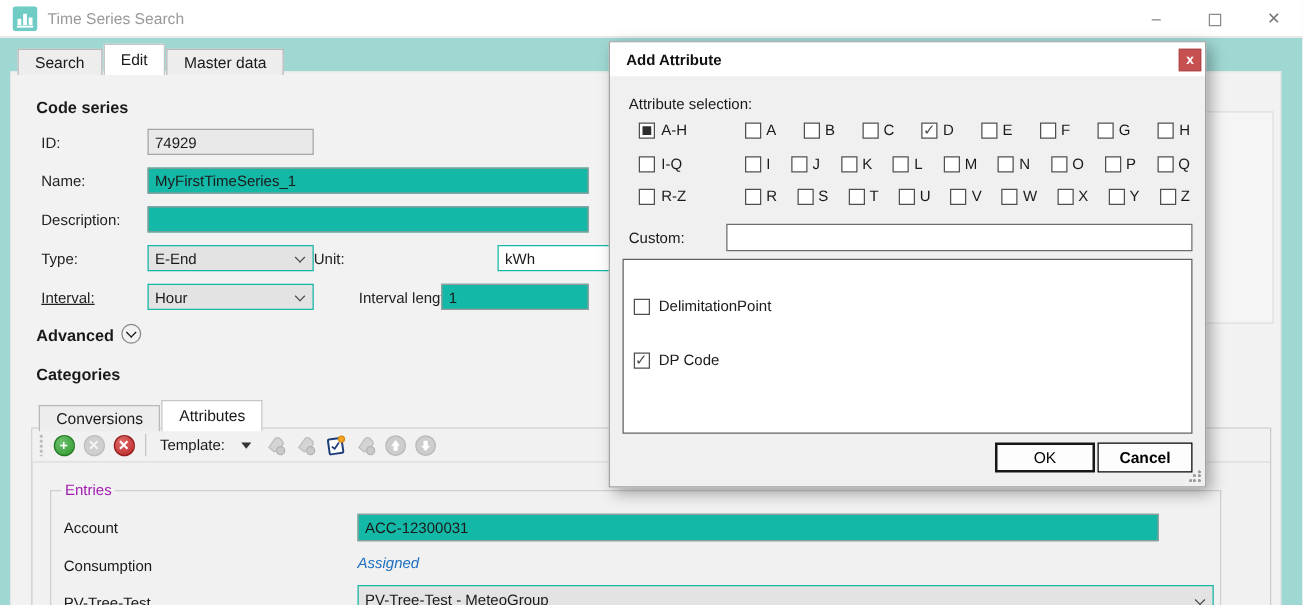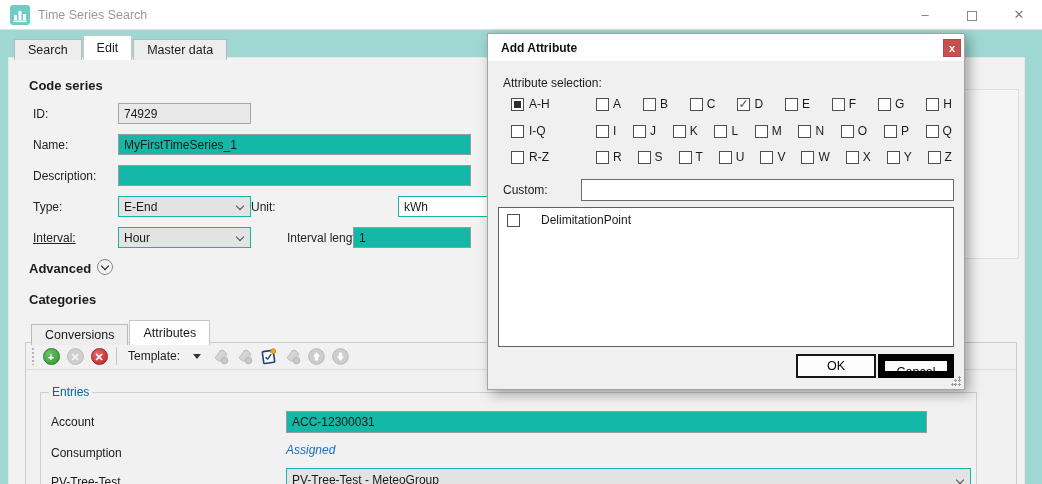--- a/index.html
+++ b/index.html
@@ -44,21 +44,21 @@
   .tb-sep { width:1px; height:18px; background:#c4c4c4; margin:0 3px; }
   .tb-label { font-size:12px; margin:0 4px; }
   .dd-btn { width:18px; height:18px; display:flex; align-items:center; justify-content:center; }
   .tri-down { width:0; height:0; border-left:4px solid transparent; border-right:4px solid transparent; border-top:5px solid #333; }
   .circ { width:17px; height:17px; border-radius:50%; color:#fff; font-weight:bold; font-size:11px; text-align:center; line-height:16px; }
   .circ.green { background:radial-gradient(circle at 35% 30%, #6cc06c, #2f9a2f); border:1px solid #237a23; }
   .circ.gray  { background:#cfcfcf; border:1px solid #bdbdbd; color:#f4f4f4; }
   .circ.red   { background:radial-gradient(circle at 35% 30%, #e06a6a, #bb2525); border:1px solid #941d1d; }
 
   fieldset.entries { position:absolute; left:14px; top:42px; width:937px; height:150px; border:1px solid #cfcfcf; padding:0; }
-  fieldset.entries legend { font-size:12px; margin-left:8px; padding:0 3px; color:#0369a1; }
+  fieldset.entries legend { font-size:12px; margin-left:8px; padding:0 3px; color:#a21caf; }
   .e-label { position:absolute; left:10px; font-size:12px; }
   .assigned { position:absolute; left:245px; top:44px; color:#1b6ec2; font-style:italic; font-size:12px; cursor:pointer; }
 
   .bg-box { position:absolute; left:600px; top:31px; width:410px; height:170px; border:1px solid #dddddd; background:#f5f5f5; }
 
   
   .dialog { position:absolute; left:487px; top:33px; width:478px; height:357px; background:#f0f0f0; border:1px solid #a3a3a3; box-shadow:4px 4px 12px rgba(0,0,0,0.35); z-index:50; }
   .dlg-titlebar { position:absolute; left:0; top:0; width:100%; height:27px; background:#fff; }
   .dlg-title { position:absolute; left:13px; top:7px; font-size:12px; font-weight:600; color:#111; }
   .dlg-close { position:absolute; right:3px; top:5px; width:18px; height:18px; background:#c75050; color:#fff; font-size:11px; font-weight:bold; text-align:center; line-height:17px; border:1px solid #b34646; }
@@ -67,25 +67,25 @@
   .group-item { position:absolute; left:0; top:0; display:flex; align-items:center; gap:5px; }
   .letters { position:absolute; left:85px; right:0; display:flex; justify-content:space-between; }
   .letter-item { display:flex; align-items:center; gap:4px; }
   .cb { width:13px; height:13px; background:#fff; border:1px solid #4f4f4f; position:relative; display:inline-block; flex:none; }
   .cb.checked::after { content:"\2713"; position:absolute; left:0px; top:-2px; font-size:12px; color:#4a4a4a; }
   .cb.mixed::after { content:""; position:absolute; left:2px; top:2px; right:2px; bottom:2px; background:#2e2e2e; }
   .cb-label { font-size:12px; }
   .dlg-custom-label { position:absolute; left:15px; top:149px; font-size:12px; }
   .dlg-custom-input { position:absolute; left:93px; top:145px; width:373px; height:22px; border:1px solid #6b6b6b; background:#fff; font-family:"Liberation Sans",sans-serif; font-size:12px; padding:0 5px; }
   .dlg-list { position:absolute; left:10px; top:173px; width:456px; height:140px; background:#fff; border:1px solid #5f5f5f; padding:3px 0 0 8px; overflow:hidden; }
-  .list-row { display:flex; align-items:center; gap:21px; height:18px; }
+  .list-row { display:flex; align-items:center; gap:7px; height:18px;margin-top:25px; }
   .list-label { font-size:12px; }
   .dlg-btn { position:absolute; top:320px; height:24px; background:#fdfdfd; text-align:center; font-size:12.5px; font-family:"Liberation Sans",sans-serif; }
   .dlg-btn.ok { left:308px; width:80px; border:2.5px solid #161616; line-height:19px; }
-  .dlg-btn.cancel { left:390px; width:76px; border:7px solid #000000; line-height:22px; }
+  .dlg-btn.cancel { left:390px; width:76px; border:1px solid #000000; line-height:22px;font-weight:bold; }
   .resize-grip { position:absolute; right:3px; bottom:3px; width:10px; height:10px;
     background-image:radial-gradient(#9c9c9c 1px, transparent 1.4px),radial-gradient(#9c9c9c 1px, transparent 1.4px),radial-gradient(#9c9c9c 1px, transparent 1.4px),radial-gradient(#9c9c9c 1px, transparent 1.4px),radial-gradient(#9c9c9c 1px, transparent 1.4px),radial-gradient(#9c9c9c 1px, transparent 1.4px);
     background-size:3px 3px; background-repeat:no-repeat;
     background-position:7px 7px,7px 3px,7px 0px,3px 7px,3px 3px,0px 7px; }
 </style>
 </head>
 <body>
 
 <div class="teal-bg"></div>
 
@@ -365,18 +365,22 @@
   </div>
 
   <span class="dlg-custom-label">Custom:</span>
   <input class="dlg-custom-input" value="" style="">
 
   <div class="dlg-list">
       <div class="list-row">
         <span class="cb"></span>
         <span class="list-label">DelimitationPoint</span>
       </div>
+      <div class="list-row">
+        <span class="cb checked"></span>
+        <span class="list-label">DP Code</span>
+      </div>
     </div>
 
   <button class="dlg-btn ok">OK</button>
   <button class="dlg-btn cancel">Cancel</button>
   <div class="resize-grip"></div>
 </div>
 
 </body></html>

